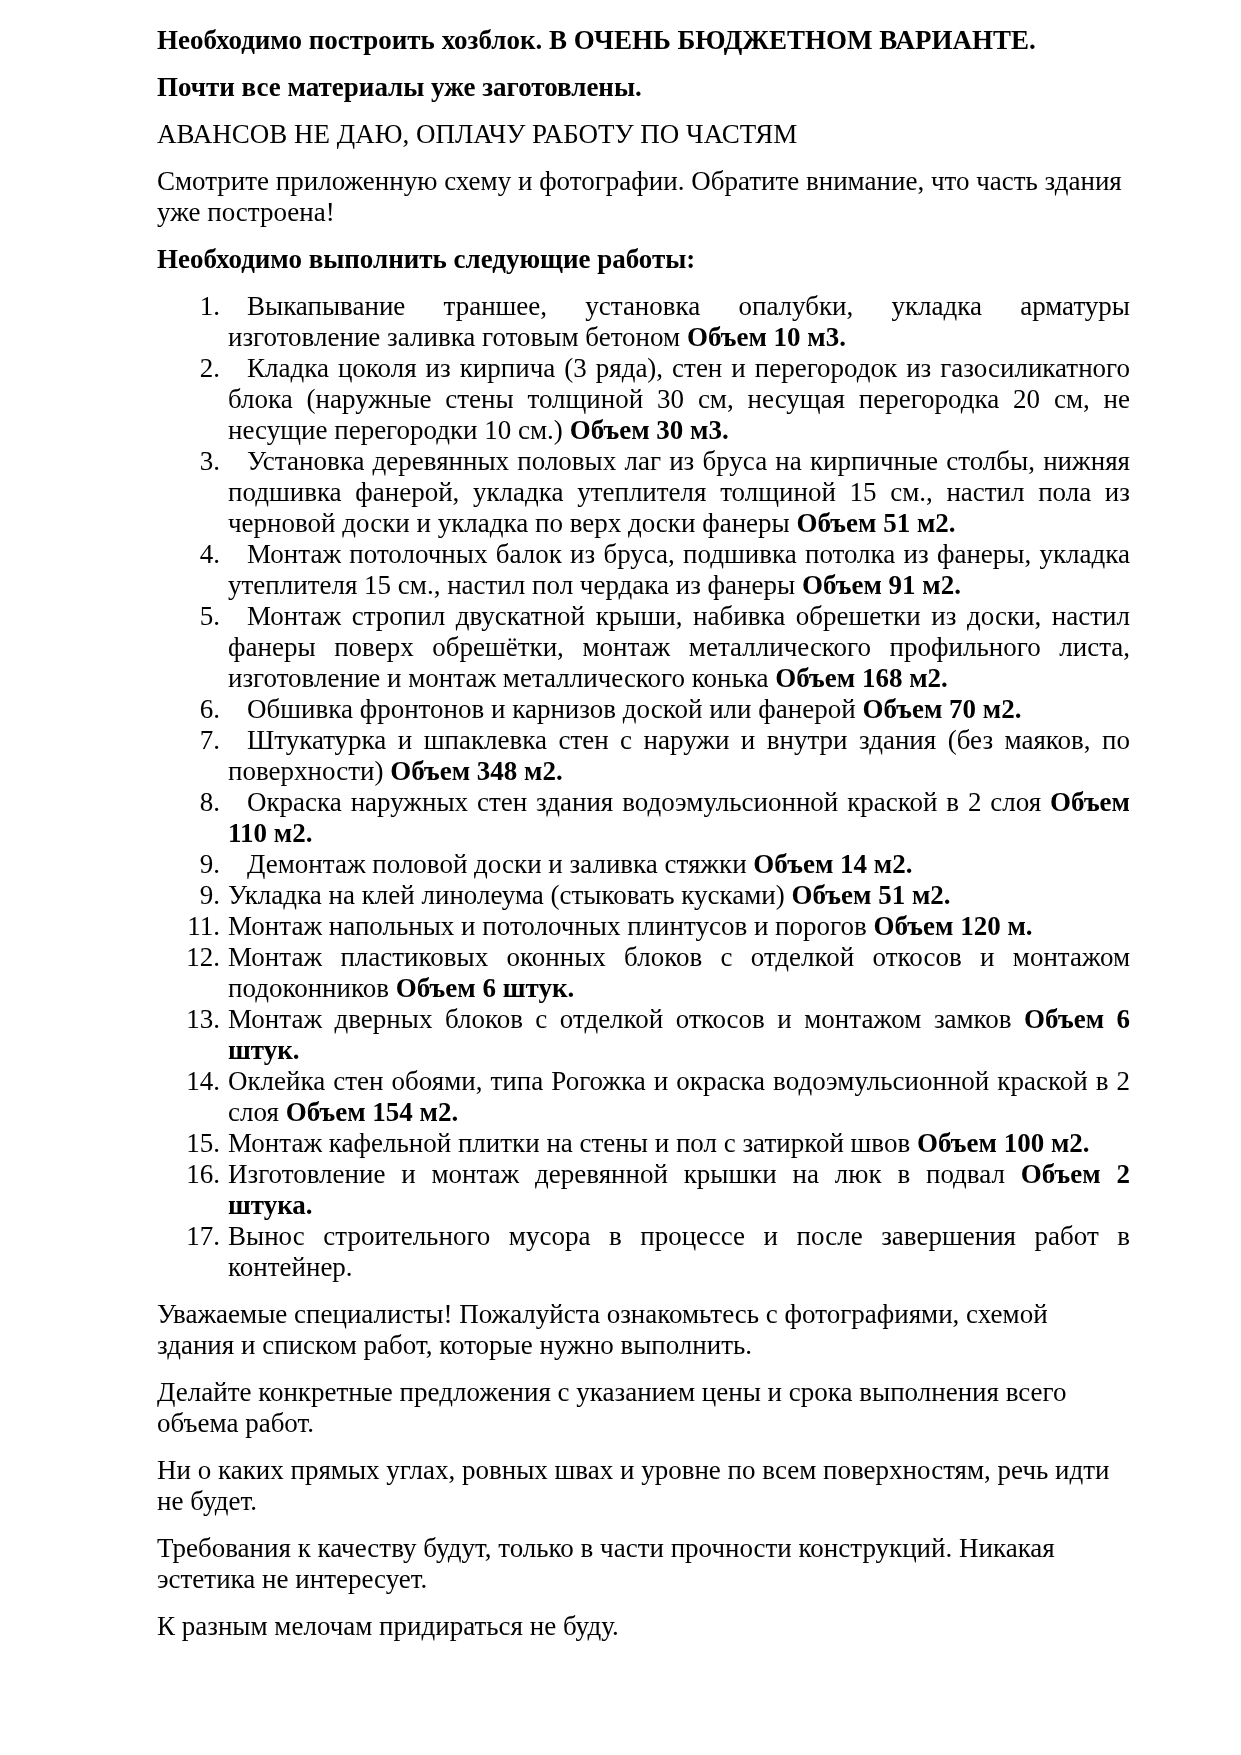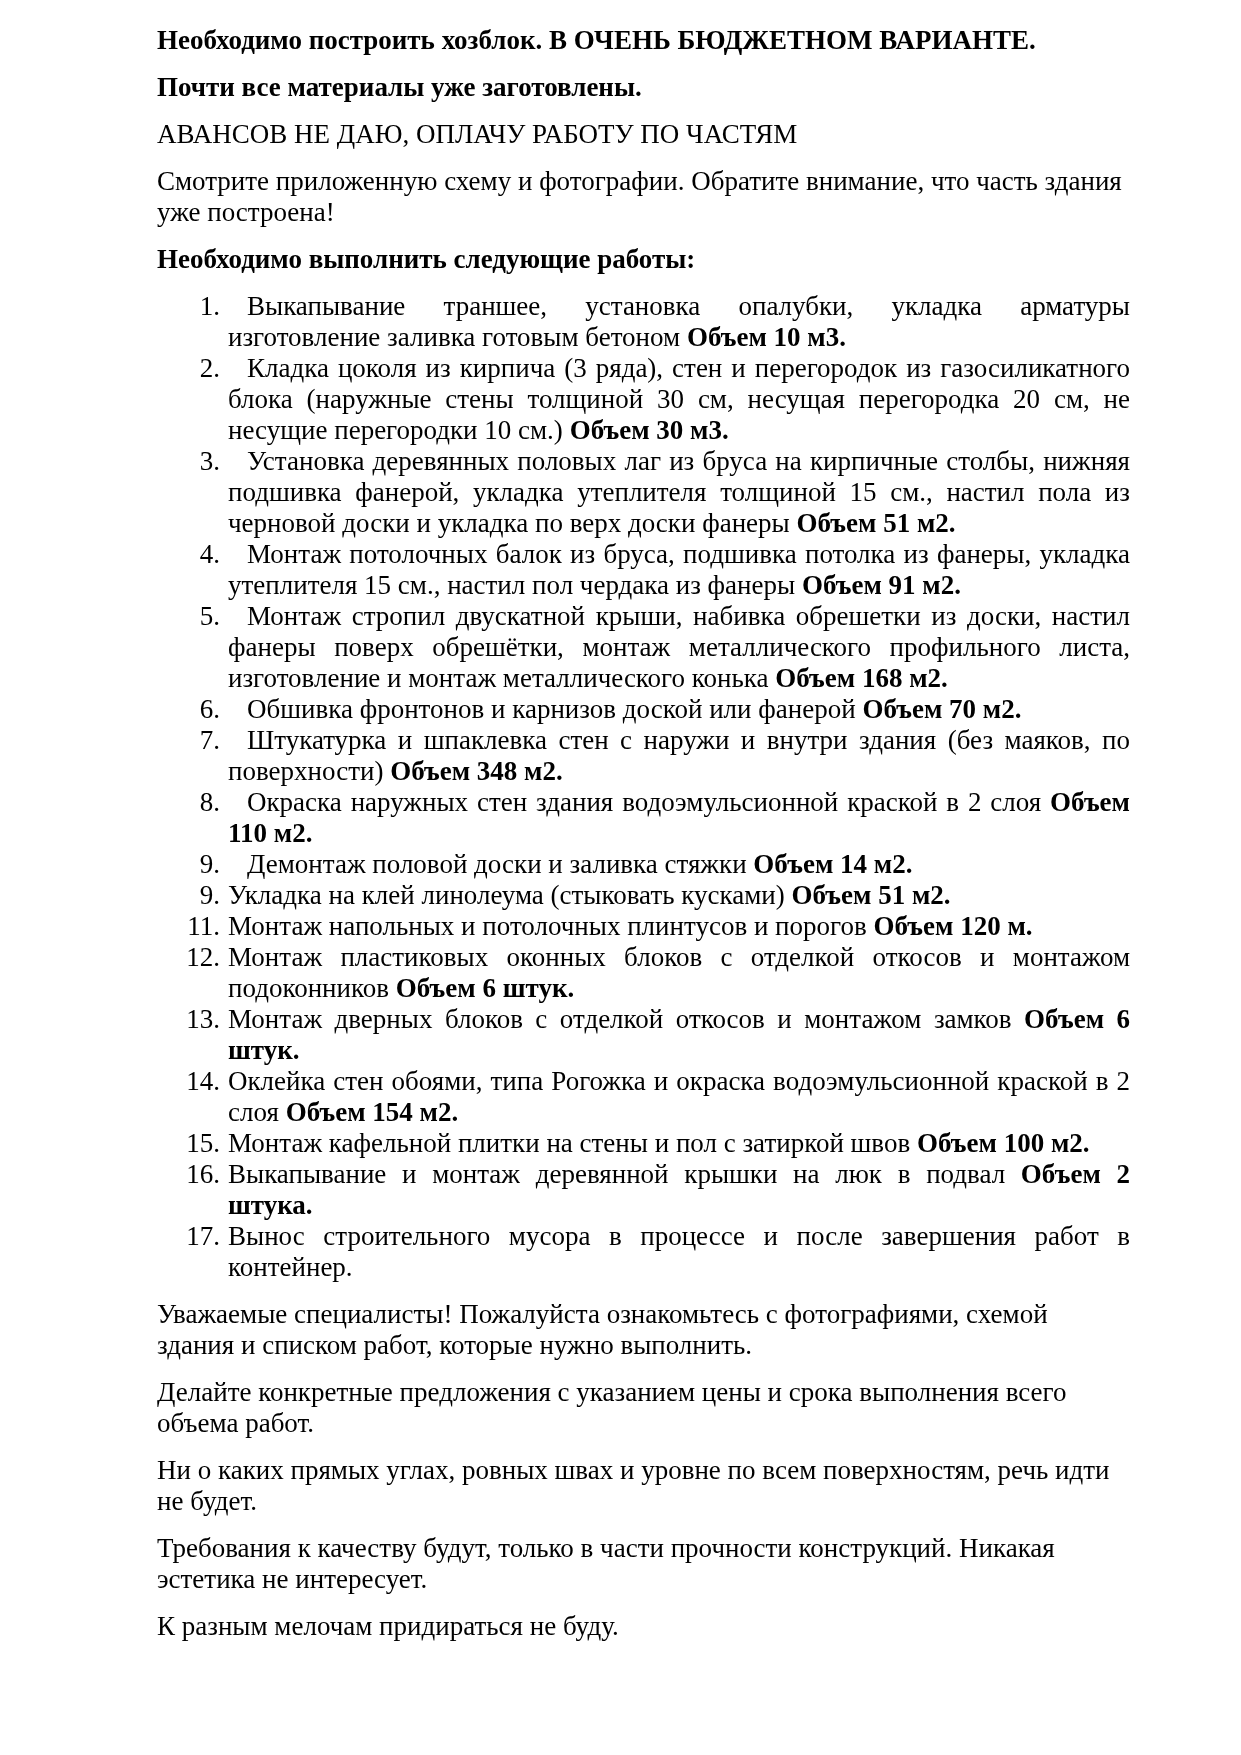--- a/index.html
+++ b/index.html
@@ -119,21 +119,21 @@
     <li class="work d2">
       <span class="num">14.</span>
       <div class="body"><span>Оклейка стен обоями, типа Рогожка и окраска водоэмульсионной краской в 2 слоя</span> <span class="vol">Объем 154 м2.</span></div>
     </li>
     <li class="work d2">
       <span class="num">15.</span>
       <div class="body"><span>Монтаж кафельной плитки на стены и пол с затиркой швов</span> <span class="vol">Объем 100 м2.</span></div>
     </li>
     <li class="work d2">
       <span class="num">16.</span>
-      <div class="body"><span>Выкапывание и монтаж деревянной крышки на люк в подвал</span> <span class="vol">Объем 2 штука.</span></div>
+      <div class="body"><span>Изготовление и монтаж деревянной крышки на люк в подвал</span> <span class="vol">Объем 2 штука.</span></div>
     </li>
     <li class="work d2">
       <span class="num">17.</span>
       <div class="body"><span>Вынос строительного мусора в процессе и после завершения работ в контейнер.</span> <span class="vol"></span></div>
     </li>
   </ol>
 
   <p class="para">Уважаемые специалисты! Пожалуйста ознакомьтесь с фотографиями, схемой здания и списком работ, которые нужно выполнить.</p>
   <p class="para">Делайте конкретные предложения с указанием цены и срока выполнения всего объема работ.</p>
   <p class="para">Ни о каких прямых углах, ровных швах и уровне по всем поверхностям, речь идти не будет.</p>

